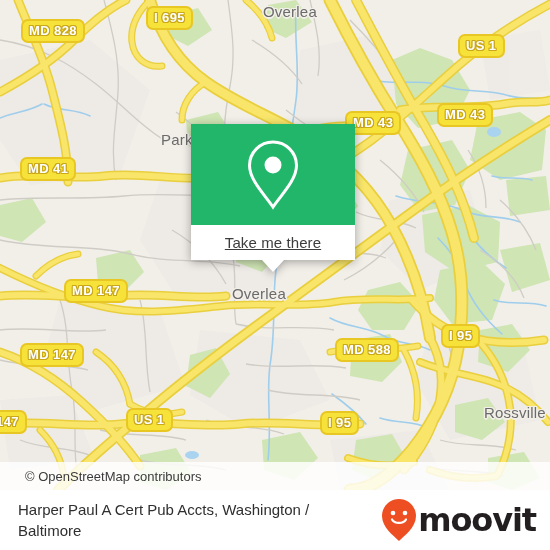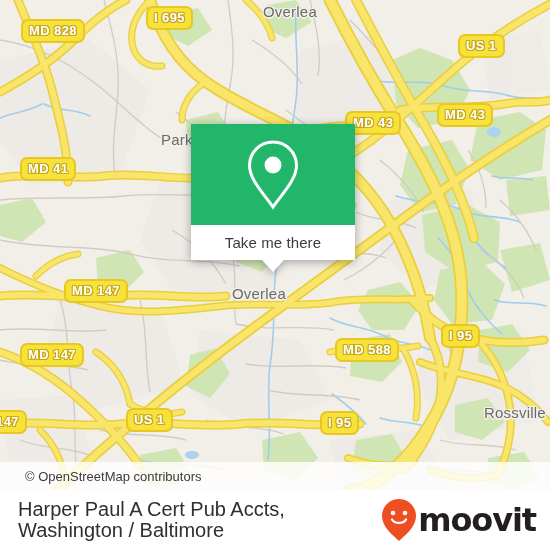--- a/index.html
+++ b/index.html
@@ -84,20 +84,21 @@
     height: 35px;
     display: flex;
     align-items: center;
     justify-content: center;
   }
   #popup-label {
     color: #3c3c3c;
     font-size: 15px;
     font-family: "Liberation Sans", sans-serif;
     letter-spacing: .1px;
+    text-decoration: underline;
   }
   #popup-tail {
     position: absolute;
     left: 50%;
     top: 136px;
     margin-left: -11px;
     width: 0; height: 0;
     border-left: 11px solid transparent;
     border-right: 11px solid transparent;
     border-top: 12px solid #ffffff;
@@ -131,21 +132,21 @@
     height: 60px;
     background: #ffffff;
     display: flex;
     align-items: center;
     justify-content: space-between;
     box-sizing: border-box;
     padding: 0 14px 0 18px;
   }
   #footer-title {
     color: #2f2f2f;
-    font-size: 20px;
+    font-size: 15px;
     line-height: 21px;
     max-width: 330px;
     font-family: "Liberation Sans", sans-serif;
   }
   #brand {
     display: flex;
     align-items: center;
     gap: 1px;
   }
   #brand-word {

